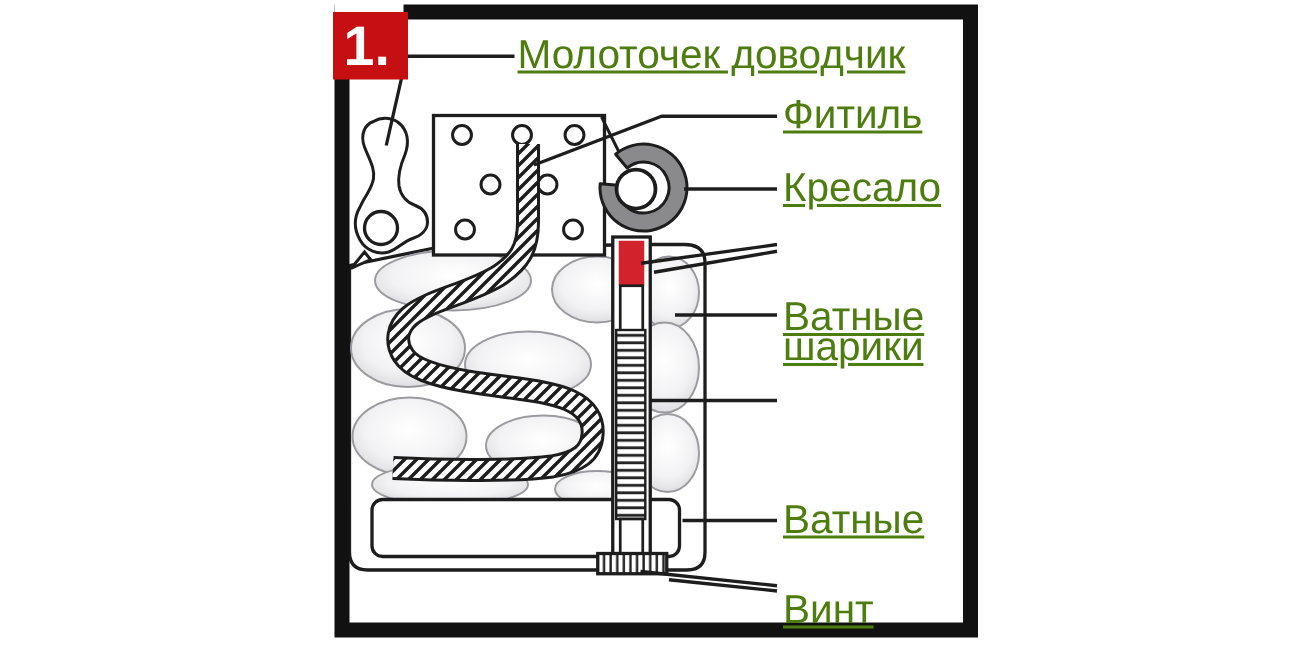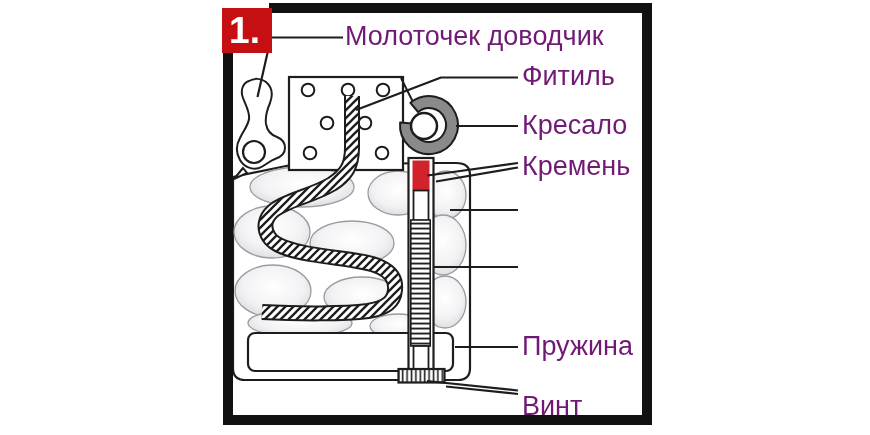--- a/index.html
+++ b/index.html
@@ -14,22 +14,23 @@
   }
   .frame-patch{
     position:absolute;left:223px;top:0;width:46px;height:14px;background:#ffffff;z-index:3;
   }
   .badge{
     position:absolute;left:222px;top:8px;width:50px;height:45px;background:#c50f13;
     z-index:4;display:flex;align-items:center;justify-content:center;
     color:#ffffff;font-size:37px;font-weight:700;padding-right:5px;box-sizing:border-box;
   }
   .lbl{
-    position:absolute;z-index:5;color:#701a75;font-size:27px;line-height:27px;
+    position:absolute;z-index:5;color:#4d7c0f;font-size:27px;line-height:27px;
     white-space:nowrap;
+    text-decoration:underline;
   }
   .lbl-title{left:345px;top:23px;}
   .lbl-wick{left:522px;top:63px;}
   .lbl-striker{left:522px;top:112px;}
   .lbl-flint{left:522px;top:153px;}
   .lbl-cotton{left:522px;top:201px;width:102px;white-space:normal;line-height:20px;}
   .lbl-spring{left:522px;top:253px;}
   .lbl-felt{left:522px;top:333px;}
   .lbl-screw{left:522px;top:393px;}
 </style>
@@ -140,17 +141,17 @@
   <div class="frame"></div>
   <div class="frame-patch"></div>
 
   <div class="badge">
     <span>1.</span>
   </div>
 
   <div class="lbl lbl-title">Молоточек доводчик</div>
   <div class="lbl lbl-striker">Кресало</div>
   <div class="lbl lbl-wick">Фитиль</div>
-  <div class="lbl lbl-flint">Кремень</div>
-  <div class="lbl lbl-felt">Пружина</div>
+  <div class="lbl lbl-cotton">Ватные шарики</div>
+  <div class="lbl lbl-felt">Ватные</div>
   <div class="lbl lbl-screw">Винт</div>
 
 </div>
 
 </body></html>

